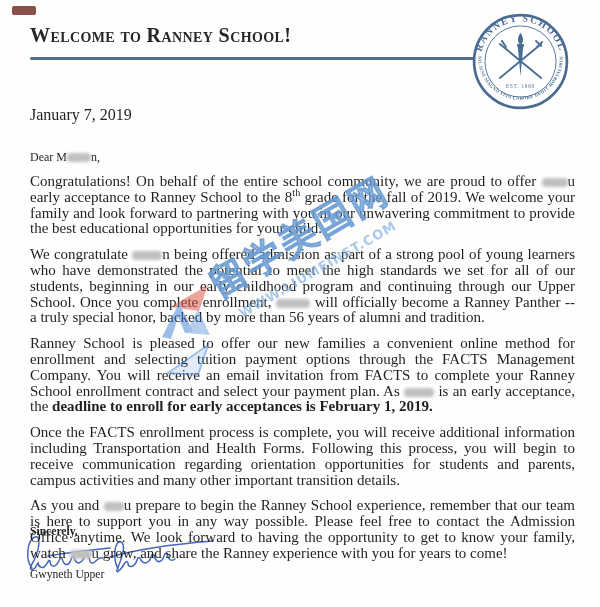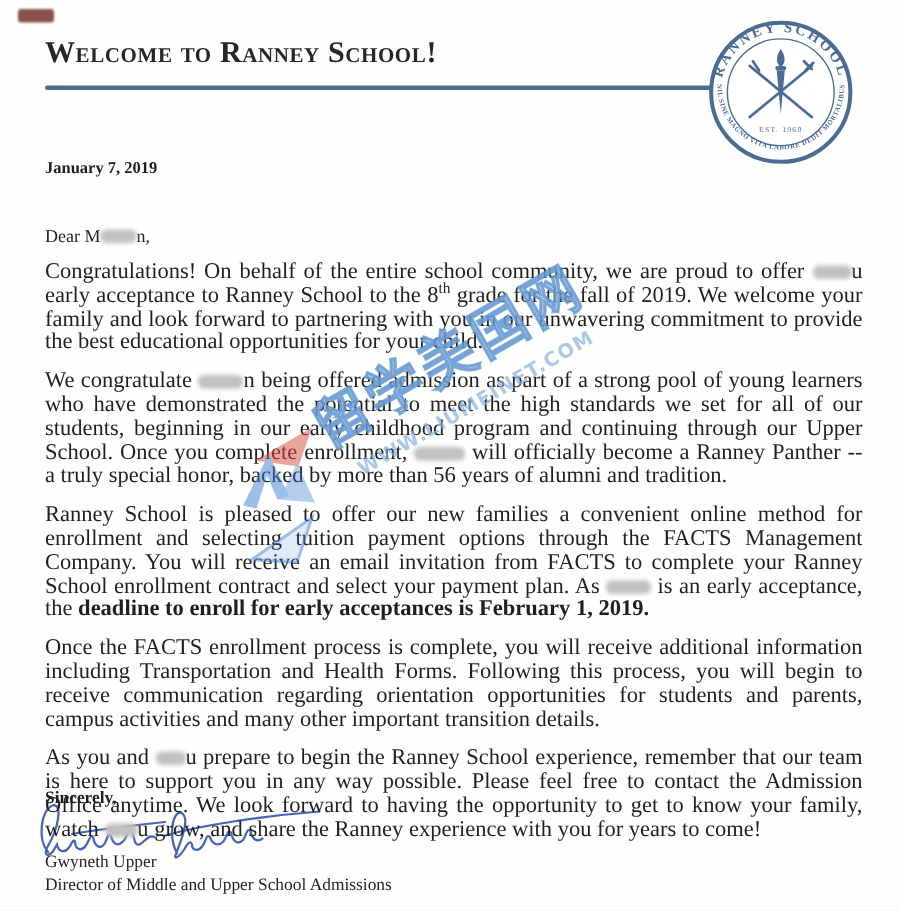--- a/index.html
+++ b/index.html
@@ -15,21 +15,21 @@
   .page-title{
     position:absolute; left:30px; top:24px; margin:0;
     font-size:20px; font-weight:700; font-variant:small-caps;
     letter-spacing:.4px; color:#262626;
   }
   .rule{
     position:absolute; left:30px; top:57px; width:448px; height:3px;
     border-radius:2px;
   }
   .seal{ position:absolute; left:471px; top:12px; width:99px; height:99px; }
-  .date-line{ position:absolute; left:30px; top:106px; font-size:11px;font-weight:bold; }
+  .date-line{ position:absolute; left:30px; top:106px; font-size:16px; }
   .salutation{ position:absolute; left:30px; top:150px; font-size:12px; }
   .letter-body{
     position:absolute; left:30px; top:174px; width:545px;
     font-size:15px; line-height:15.8px; text-align:justify; z-index:1;font-family:Liberation Serif, serif;
   }
   .letter-body p{ margin:0 0 10px 0; }
   .letter-body sup{ font-size:.68em; line-height:0; }
   .redact{
     display:inline-block; height:9px; background:#c1c0bf;
     border-radius:4px; filter:blur(1.5px); vertical-align:-1px;
@@ -111,21 +111,20 @@
   <svg class="signature" viewBox="0 0 200 48">
     <g fill="none" stroke="#4565b8" stroke-width="1.5" stroke-linecap="round">
       <path d="M12,40 C5,32 7,12 15,9 C22,7 19,24 12,36 C9,41 11,44 15,40 L18,35 C19,40 23,41 26,37 C28,34 29,31 30,33 C30,38 34,40 37,36 C40,32 40,28 42,30 C43,36 47,39 50,34 C52,30 52,27 54,29 C55,34 58,37 62,33 C66,29 64,24 68,27 C70,30 69,36 73,35 C77,33 79,28 83,30"></path>
       <path d="M28,28 C45,25 60,23 90,20"></path>
       <path d="M98,41 C92,29 95,12 101,14 C107,17 101,32 97,42 C96,45 99,44 103,38 C105,34 107,32 108,35 C108,39 112,40 115,36 C118,32 117,28 120,30 C121,34 125,37 129,33 C132,29 131,25 134,27 C135,32 138,36 142,32 C145,28 144,24 147,26 C148,31 151,34 155,31"></path>
       <path d="M90,29 C115,22 155,16 193,13"></path>
     </g>
   </svg>
 
   <div class="signer-name">Gwyneth Upper</div>
-  <div class="signer-title">Director of Middle and Upper School Admissions</div>
 
   <div class="watermark">
     <div class="wm-cn">留学美国网</div>
     <div class="wm-url">WWW.LIUMEINET.COM</div>
   </div>
 
   <svg class="wm-logo" viewBox="0 0 70 96">
     <polygon points="10,26 48,4 39,30" fill="#d94f40"></polygon>
     <polygon points="2,56 19,22 33,50 25,52 18,36 11,58" fill="#3f7fd4"></polygon>
     <polygon points="26,52 38,28 50,54" fill="#3f7fd4" fill-opacity="0.75"></polygon>

